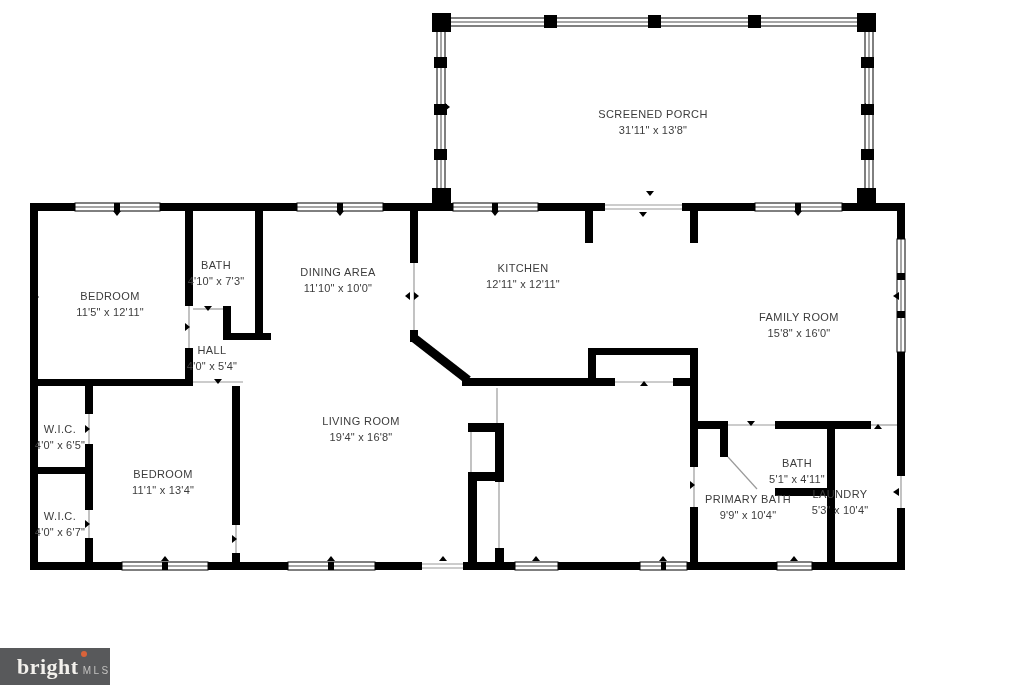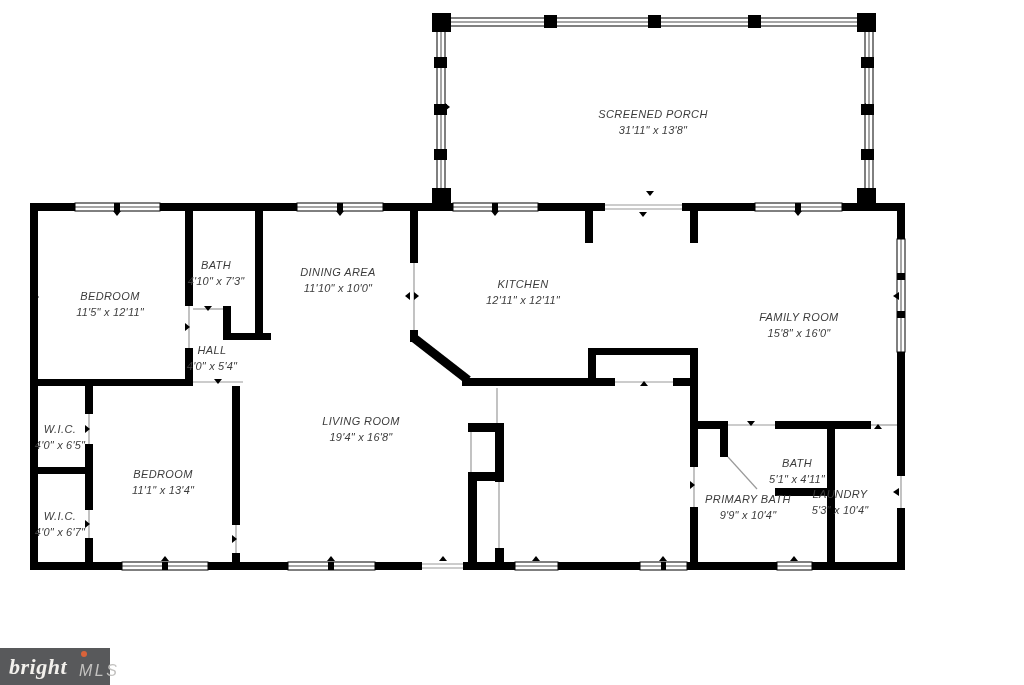--- a/index.html
+++ b/index.html
@@ -1,28 +1,28 @@
 <!DOCTYPE html>
 <html><head>
 <meta charset="utf-8">
 <style>
   html,body{margin:0;padding:0;background:#ffffff;}
   body{width:1024px;height:685px;font-family:"Liberation Sans",sans-serif;}
-  .plan{position:relative;width:1024px;height:685px;background:#ffffff;overflow:hidden;font-style:italic;}
+  .plan{position:relative;width:1024px;height:685px;background:#ffffff;overflow:hidden;}
   .plan svg{position:absolute;left:0;top:0;}
   .room{position:absolute;transform:translate(-50%,-50%);text-align:center;color:#3c3c3c;white-space:nowrap;}
   .rname{font-size:11px;letter-spacing:.4px;}
   .rdims{font-size:11px;margin-top:4px;letter-spacing:.2px;}
   .logo{position:absolute;left:0;top:648px;width:110px;height:37px;background:#58595b;
         display:flex;align-items:center;padding-left:9px;box-sizing:border-box;}
   .logo-bright{font-family:"Liberation Serif",serif;font-weight:bold;font-size:22px;
-        color:#f2f0ec;line-height:1;position:relative;letter-spacing:.5px;}
+        color:#f2f0ec;line-height:1;position:relative;letter-spacing:.5px;margin-left:8px;}
   .logo-dot{position:absolute;width:6px;height:6px;border-radius:50%;background:#d9633a;
         left:81px;top:651px;}
-  .logo-mls{font-size:16px;color:#c3c2c0;letter-spacing:2.5px;margin-left:12px;margin-top:8px;}
+  .logo-mls{font-size:10px;color:#c3c2c0;letter-spacing:2.5px;margin-left:4px;margin-top:8px;}
 </style>
 </head>
 <body>
 
 <div class="plan">
 
 <svg width="1024" height="685" viewBox="0 0 1024 685">
 
   <g fill="#ffffff" stroke="#000000" stroke-width="1">
     <rect x="437" y="18" width="436" height="8"></rect>
@@ -229,21 +229,21 @@
     <div class="rdims">11'5" x 12'11"</div>
   </div>
   <div class="room" style="left:216px;top:273px">
     <div class="rname">BATH</div>
     <div class="rdims">4'10" x 7'3"</div>
   </div>
   <div class="room" style="left:338px;top:280px">
     <div class="rname">DINING AREA</div>
     <div class="rdims">11'10" x 10'0"</div>
   </div>
-  <div class="room" style="left:523px;top:292px">
+  <div class="room" style="left:523px;top:276px">
     <div class="rname">KITCHEN</div>
     <div class="rdims">12'11" x 12'11"</div>
   </div>
   <div class="room" style="left:799px;top:325px">
     <div class="rname">FAMILY ROOM</div>
     <div class="rdims">15'8" x 16'0"</div>
   </div>
   <div class="room" style="left:212px;top:358px">
     <div class="rname">HALL</div>
     <div class="rdims">4'0" x 5'4"</div>

